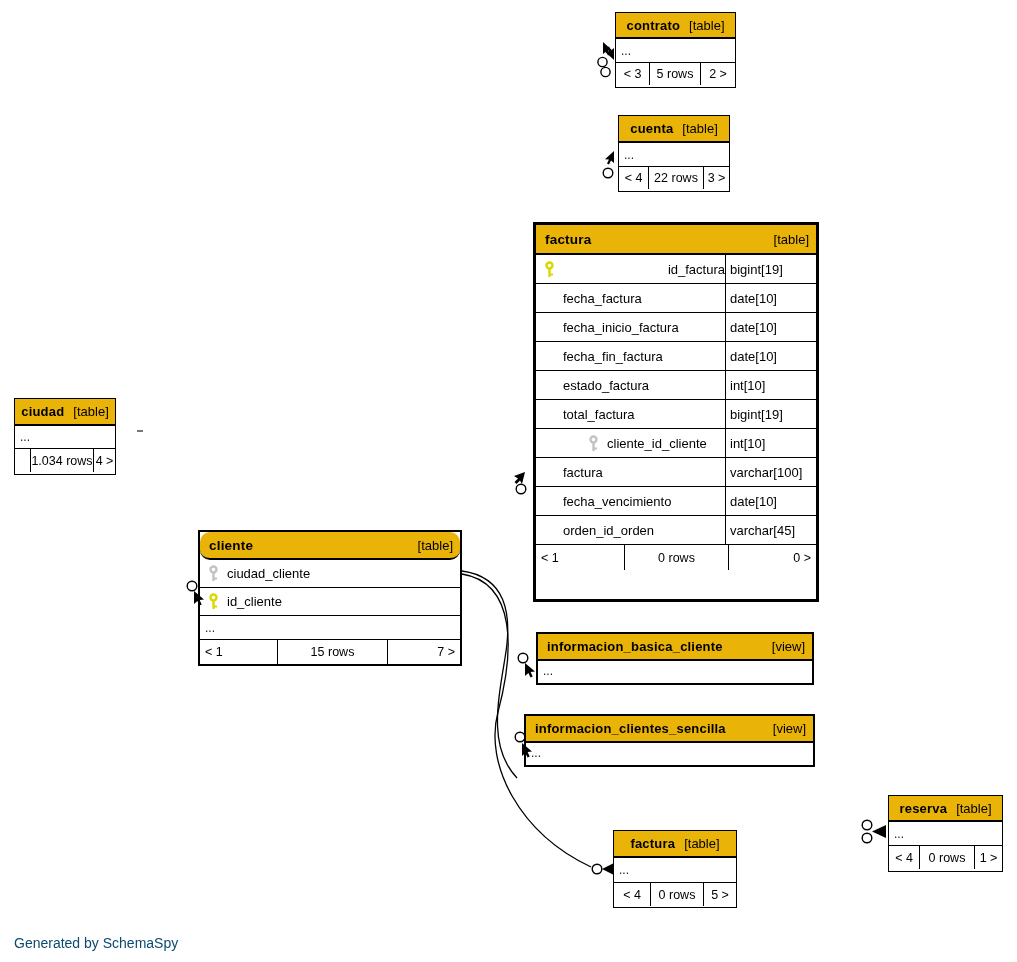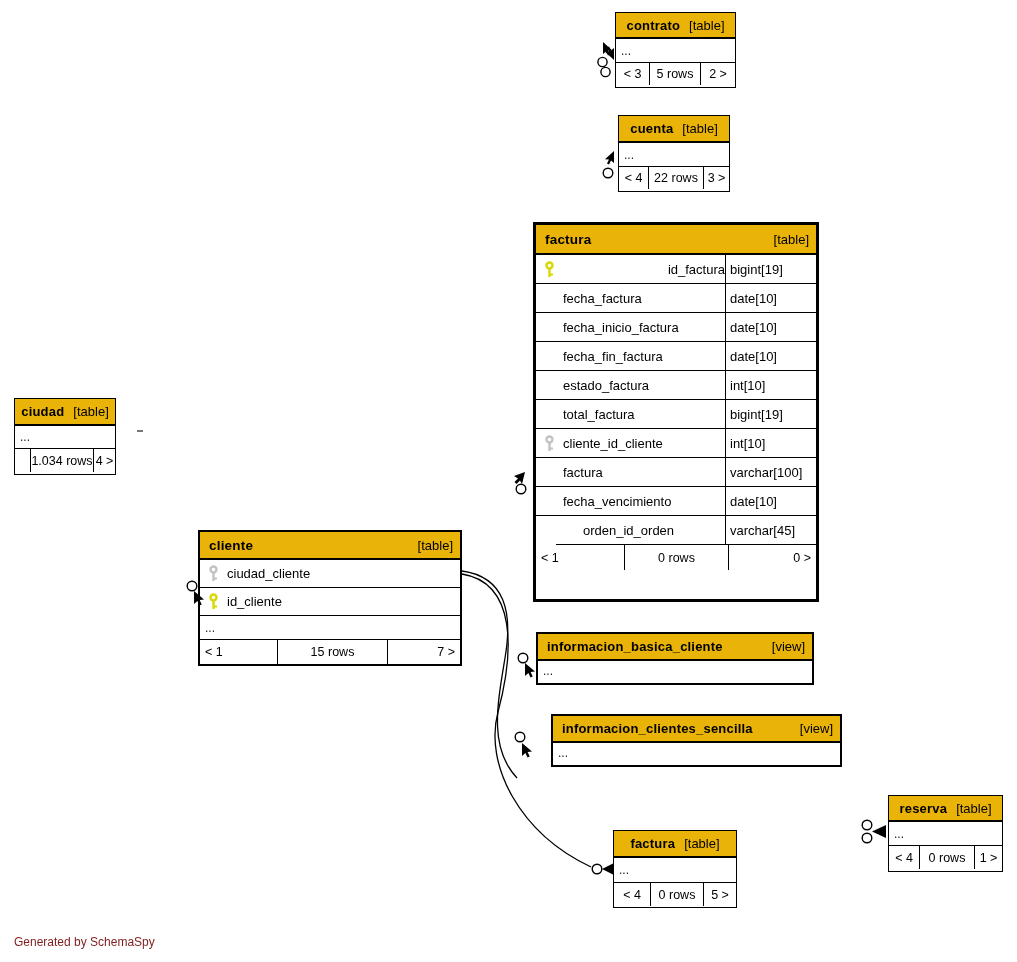--- a/index.html
+++ b/index.html
@@ -21,21 +21,21 @@
   .foot{display:flex;align-items:stretch;font-size:12.5px;box-sizing:border-box;}
   .fcell{display:flex;align-items:center;justify-content:center;box-sizing:border-box;white-space:nowrap;}
   .fcell + .fcell{border-left:1px solid #000;}
   .fcell.al{justify-content:flex-start;padding-left:5px;}
   .fcell.ar{justify-content:flex-end;padding-right:5px;}
   .crow{display:flex;align-items:center;border-bottom:1px solid #000;font-size:13px;box-sizing:border-box;}
   .keyc{width:27px;display:flex;align-items:center;justify-content:center;flex:none;}
   .cname{flex:1;}
   .ctype{width:91px;flex:none;border-left:1px solid #000;align-self:stretch;display:flex;align-items:center;padding-left:4px;box-sizing:border-box;}
   .marker{position:absolute;z-index:3;}
-  .note{position:absolute;left:14px;top:935px;font-size:12px;color:#7f1d1d;text-align:center;}
+  .note{position:absolute;left:14px;top:935px;font-size:14px;color:#0c4a6e;text-align:center;}
   .tick{position:absolute;width:6px;height:2px;background:#777;z-index:1;}
 </style>
 </head>
 <body>
 
 <svg class="lines" width="1017" height="962">
   <path d="M 462,571 C 505,577 513,612 505,658 C 497,706 489,748 517,778" fill="none" stroke="#000" stroke-width="1.3"></path>
   <path d="M 462,574 C 517,583 514,652 498,712 C 484,764 519,833 591,867" fill="none" stroke="#000" stroke-width="1.3"></path>
 </svg>
 
@@ -109,42 +109,42 @@
   <div class="crow" style="height:29px;">
     <span class="keyc"></span>
     <span class="cname">estado_factura</span>
     <span class="ctype">int[10]</span>
   </div>
   <div class="crow" style="height:29px;">
     <span class="keyc"></span>
     <span class="cname">total_factura</span>
     <span class="ctype">bigint[19]</span>
   </div>
-  <div class="crow" style="height:29px;">
+  <div class="crow" style="height:29px;padding-left:44px;">
     <span class="keyc">
       <svg width="11" height="17">
           <circle cx="5.5" cy="4.5" r="3" fill="none" stroke="#c3c3c3" stroke-width="2.4"></circle>
           <line x1="5.5" y1="7.5" x2="5.5" y2="16" stroke="#c3c3c3" stroke-width="2.4"></line>
           <line x1="5.5" y1="13.5" x2="9" y2="13.5" stroke="#c3c3c3" stroke-width="2"></line>
         </svg>
     </span>
     <span class="cname">cliente_id_cliente</span>
     <span class="ctype">int[10]</span>
   </div>
   <div class="crow" style="height:29px;">
     <span class="keyc"></span>
     <span class="cname">factura</span>
     <span class="ctype">varchar[100]</span>
   </div>
   <div class="crow" style="height:29px;">
     <span class="keyc"></span>
     <span class="cname">fecha_vencimiento</span>
     <span class="ctype">date[10]</span>
   </div>
-  <div class="crow" style="height:29px;margin-left:20px;">
+  <div class="crow" style="height:29px;">
     <span class="keyc"></span>
     <span class="cname">orden_id_orden</span>
     <span class="ctype">varchar[45]</span>
   </div>
   <div class="foot" style="height:25px;">
     <div class="fcell al" style="width:88px;">&lt; 1</div>
     <div class="fcell" style="width:104px;">0 rows</div>
     <div class="fcell ar" style="flex:1;">0 &gt;</div>
   </div>
 </div>
@@ -161,21 +161,21 @@
   <div class="erow" style="height:23px;">...</div>
   <div class="foot" style="height:23px;">
     <div class="fcell" style="width:15px;"></div>
     <div class="fcell" style="flex:1;">1.034 rows</div>
     <div class="fcell" style="width:22px;">4 &gt;</div>
   </div>
 </div>
 <div class="tick" style="left:137px;top:430px;"></div>
 
 <div class="box b2" style="left:198px;top:530px;width:264px;height:136px;">
-  <div class="hdr split" style="height:28px;">
+  <div class="hdr split" style="height:28px;border-radius:10px;">
     <span class="tname" style="font-size:13.5px;">cliente</span>
     <span class="kind">[table]</span>
   </div>
   <div class="crow" style="height:28px;">
     <span class="keyc">
       <svg width="11" height="17">
           <circle cx="5.5" cy="4.5" r="3" fill="none" stroke="#c3c3c3" stroke-width="2.4"></circle>
           <line x1="5.5" y1="7.5" x2="5.5" y2="16" stroke="#c3c3c3" stroke-width="2.4"></line>
           <line x1="5.5" y1="13.5" x2="9" y2="13.5" stroke="#c3c3c3" stroke-width="2"></line>
         </svg>
@@ -209,21 +209,21 @@
     <span class="tname">informacion_basica_cliente</span>
     <span class="kind">[view]</span>
   </div>
   <div class="erow noline" style="height:20px;">...</div>
 </div>
 <svg class="marker" style="left:516px;top:651px;" width="24" height="28">
   <circle cx="7" cy="7" r="4.8" fill="#fff" stroke="#000" stroke-width="1.4"></circle>
   <path d="M9,12 L9,25 L12.4,22 L14.5,26.6 L16.7,25.5 L14.6,21 L19,20.6 Z" fill="#000"></path>
 </svg>
 
-<div class="box b2" style="left:551px;top:714px;width:291px;height:53px;">
+<div class="box b2" style="left:524px;top:714px;width:291px;height:53px;">
   <div class="hdr split" style="height:27px;">
     <span class="tname">informacion_clientes_sencilla</span>
     <span class="kind">[view]</span>
   </div>
   <div class="erow noline" style="height:20px;">...</div>
 </div>
 <svg class="marker" style="left:513px;top:730px;" width="24" height="30">
   <circle cx="7" cy="7" r="4.8" fill="#fff" stroke="#000" stroke-width="1.4"></circle>
   <path d="M9,13 L9,26 L12.4,23 L14.5,27.6 L16.7,26.5 L14.6,22 L19,21.6 Z" fill="#000"></path>
 </svg>

